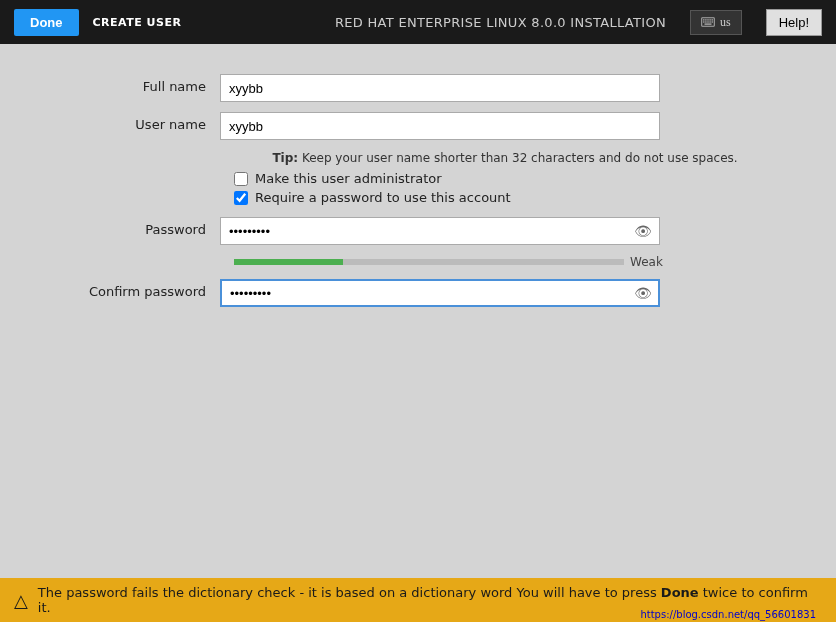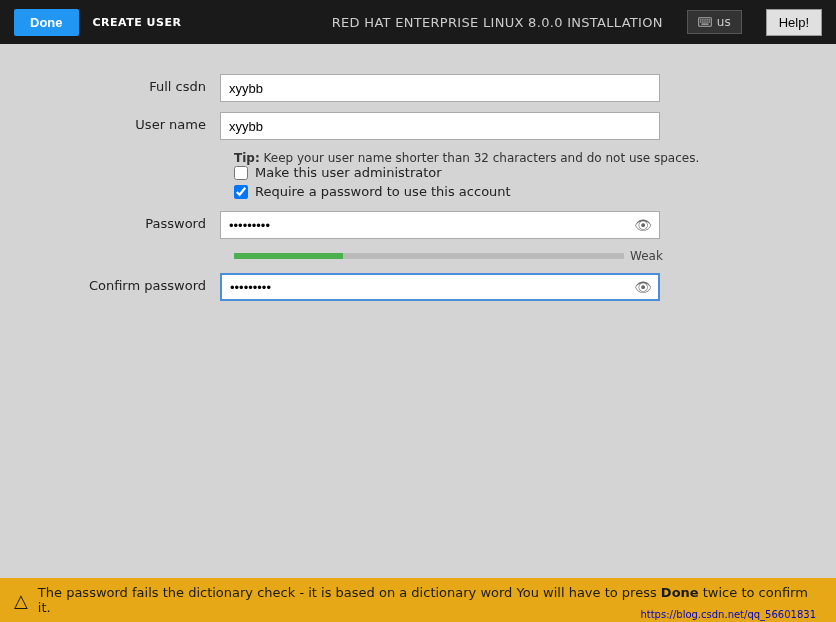--- a/index.html
+++ b/index.html
@@ -54,20 +54,21 @@
     }
     #keyboard-indicator {
       background: #333;
       border: 1px solid #555;
       color: #ccc;
       padding: 4px 10px;
       font-size: 12px;
       display: flex;
       align-items: center;
       gap: 5px;
+      font-family: Liberation Serif, serif;
     }
     #keyboard-icon-svg {
       width: 14px; height: 10px;
     }
     #help-button {
       background: #e0e0e0;
       border: 1px solid #999;
       padding: 5px 12px;
       font-size: 13px;
       cursor: pointer;
@@ -104,22 +105,23 @@
       height: 28px;
       border: 1px solid #aaa;
       background: white;
       padding: 4px 8px;
       font-size: 13px;
       outline: none;
     }
 
     
     #tip-row {
-      margin-bottom: 0;
+      margin-bottom: 6px;
       padding-left: 174px;
+      text-align: center;
     }
     #tip-text {
       font-size: 12px;
       color: #333;
     }
     #tip-text strong {
       font-weight: bold;
     }
 
     
@@ -269,21 +271,21 @@
       <span>us</span>
     </div>
     <button id="help-button">Help!</button>
   </div>
 </div>
 
 <div id="main-content">
 
   
   <div class="form-row">
-    <div class="form-label">Full csdn</div>
+    <div class="form-label">Full name</div>
     <div class="form-input-area">
       <input type="text" class="text-input" value="xyybb" style="">
     </div>
   </div>
 
   
   <div class="form-row">
     <div class="form-label">User name</div>
     <div class="form-input-area">
       <input type="text" class="text-input" value="xyybb" style="">

